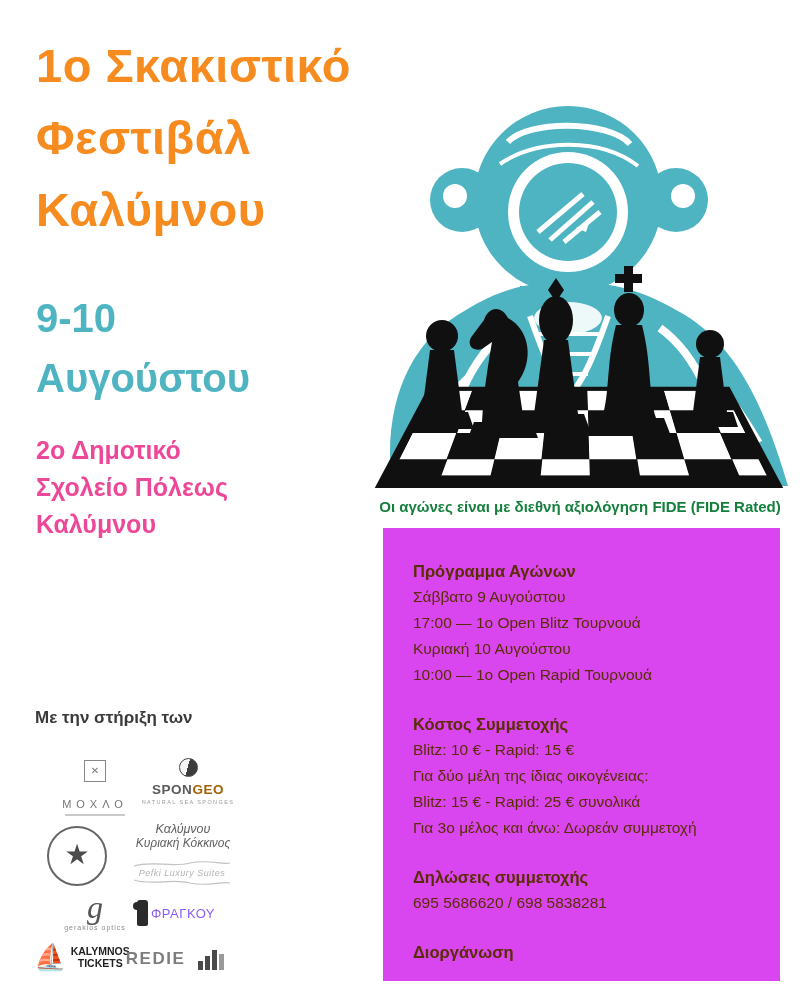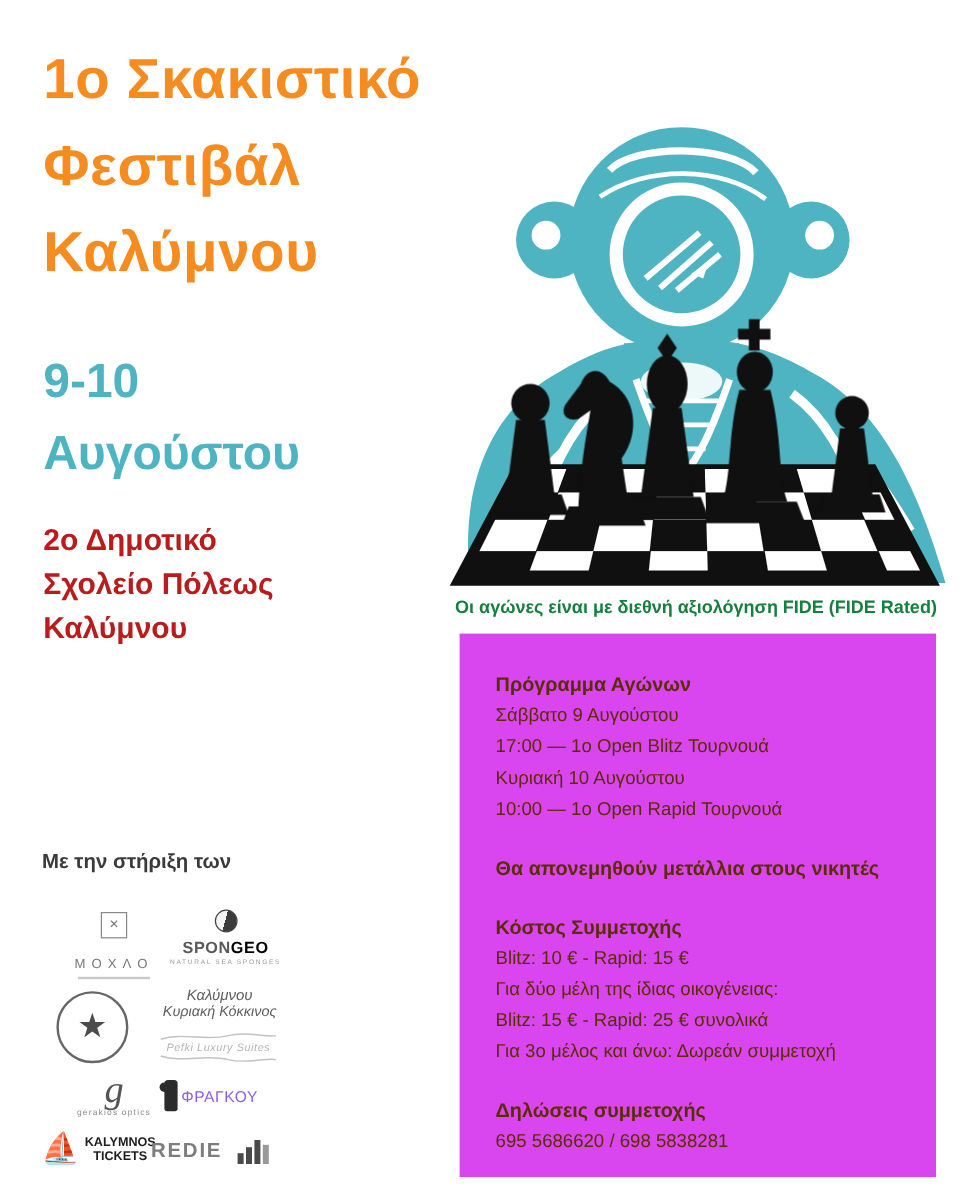--- a/index.html
+++ b/index.html
@@ -5,21 +5,21 @@
   html,body{margin:0;padding:0;background:#ffffff;}
   #poster{
     position:relative;width:800px;height:981px;background:#ffffff;overflow:hidden;
     font-family:"Liberation Sans","DejaVu Sans",sans-serif;
   }
   
   .title{position:absolute;left:36px;top:30px;color:#f68b1f;font-weight:bold;
          font-size:47px;line-height:72px;letter-spacing:.5px;}
   .date{position:absolute;left:36px;top:288px;color:#4eb4c2;font-weight:bold;
         font-size:40px;line-height:60px;}
-  .venue{position:absolute;left:36px;top:432px;color:#b91c1c;font-weight:bold;
+  .venue{position:absolute;left:36px;top:432px;color:#ec4899;font-weight:bold;
          font-size:25px;line-height:37px;}
   
   .illu{position:absolute;left:378px;top:82px;width:422px;height:404px;}
   .illu svg{position:absolute;left:0;top:0;}
   .board{position:absolute;left:0;bottom:4px;width:402px;height:190px;z-index:2;
          background:repeating-conic-gradient(#101010 0 25%,#ffffff 0 50%) 0 0/101px 96px;
          border:10px solid #101010;box-sizing:border-box;
          transform:perspective(420px) rotateX(48deg);transform-origin:50% 100%;
          box-shadow:0 9px 0 #101010;}
   .diver-svg{z-index:1;}
@@ -37,21 +37,21 @@
   .logo{position:absolute;text-align:center;color:#666;}
   .mochlo{left:52px;top:760px;width:86px;}
   .mochlo .sq{width:20px;height:20px;border:1px solid #888;margin:0 auto 6px auto;
               font-size:10px;line-height:20px;color:#777;}
   .mochlo .nm{font-size:11px;letter-spacing:5px;color:#777;margin-top:16px;}
   .mochlo .bar{width:60px;height:2px;background:#c9c9c9;margin:4px auto 0 auto;}
   .spongeo{left:138px;top:758px;width:100px;}
   .spongeo .ball{width:17px;height:17px;border-radius:50%;margin:0 auto 5px auto;
                  border:1px solid #444;background:linear-gradient(105deg,#f5f5f5 46%,#3c3c3c 46%);}
   .spongeo .nm{font-size:13.5px;font-weight:bold;color:#5a5a5a;letter-spacing:.5px;}
-  .spongeo .nm b{color:#000000;}
+  .spongeo .nm b{color:#a16207;}
   .spongeo .sub{font-size:5.5px;color:#9a9a9a;letter-spacing:1.4px;margin-top:2px;}
   .starlogo{left:46px;top:826px;width:62px;}
   .starlogo .ring{width:56px;height:56px;border:2px solid #666;border-radius:50%;
                   margin:0 auto;font-size:28px;line-height:54px;color:#4c4c4c;}
   .pharmacy{left:124px;top:822px;width:118px;font-style:italic;color:#5f5f5f;}
   .pharmacy .l1{font-size:12.5px;}
   .pharmacy .l2{font-size:12px;}
   .suites{left:122px;top:860px;width:120px;color:#b3b3b3;}
   .suites .wave{display:block;margin:0 auto;}
   .suites .nm{font-size:9px;font-style:italic;letter-spacing:.5px;}
@@ -161,23 +161,20 @@
 
   <div class="info-box">
     <div class="sec">
       <div class="hd">Πρόγραμμα Αγώνων</div>
       <div>Σάββατο 9 Αυγούστου</div>
       <div>17:00 — 1ο Open Blitz Τουρνουά</div>
       <div>Κυριακή 10 Αυγούστου</div>
       <div>10:00 — 1ο Open Rapid Τουρνουά</div>
     </div>
     <div class="sec">
-      <div class="hd">Θα απονεμηθούν μετάλλια στους νικητές</div>
-    </div>
-    <div class="sec">
       <div class="hd">Κόστος Συμμετοχής</div>
       <div>Blitz: 10 € - Rapid: 15 €</div>
       <div>Για δύο μέλη της ίδιας οικογένειας:</div>
       <div>Blitz: 15 € - Rapid: 25 € συνολικά</div>
       <div>Για 3ο μέλος και άνω: Δωρεάν συμμετοχή</div>
     </div>
     <div class="sec">
       <div class="hd">Δηλώσεις συμμετοχής</div>
       <div>695 5686620 / 698 5838281</div>
     </div>

